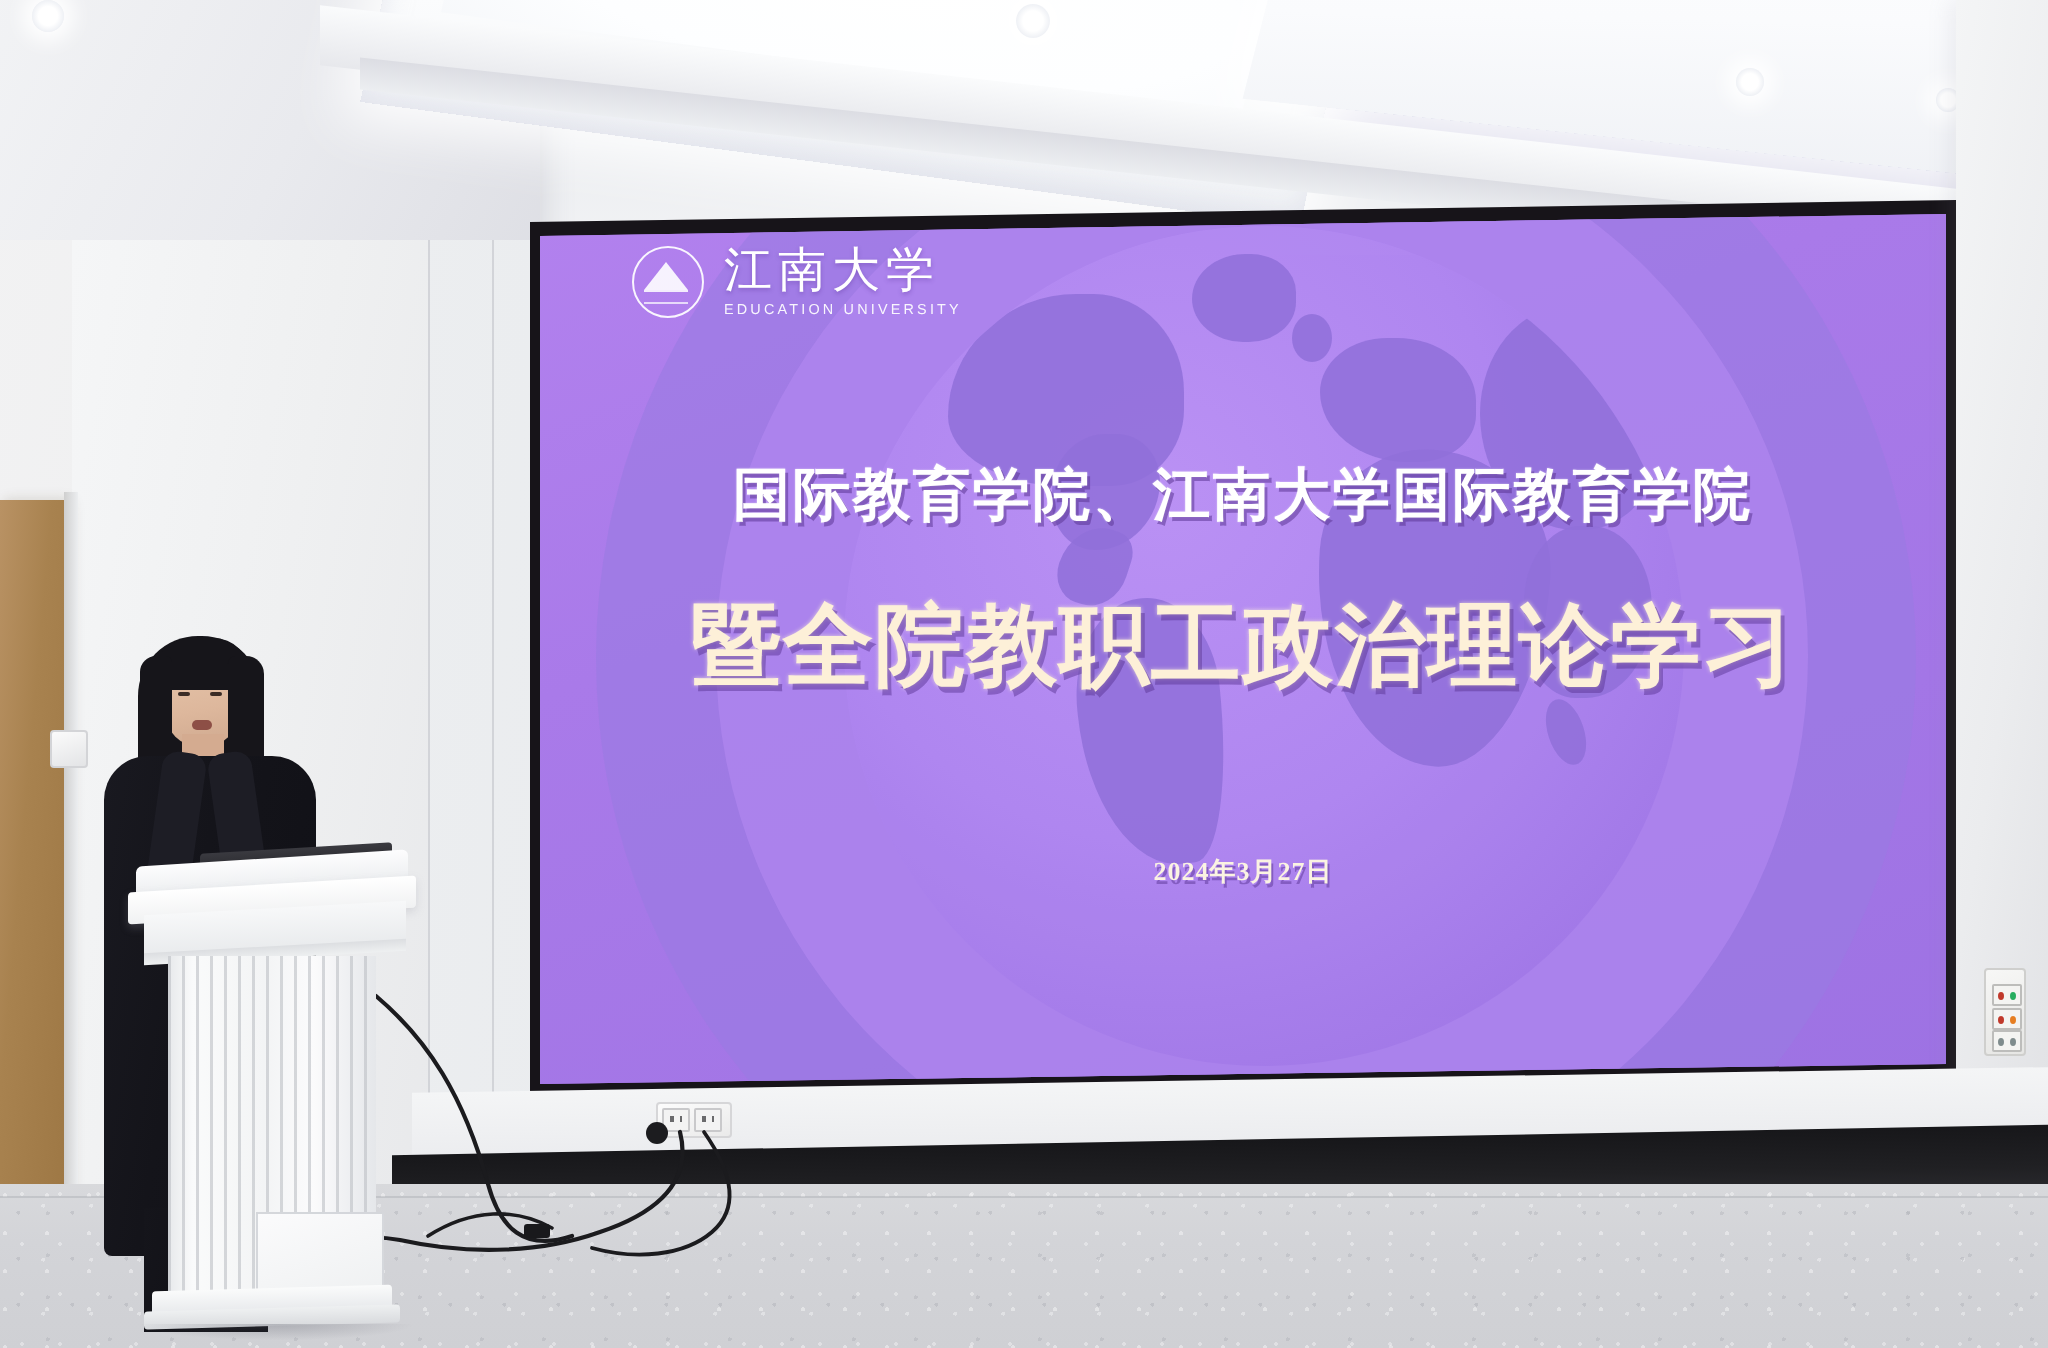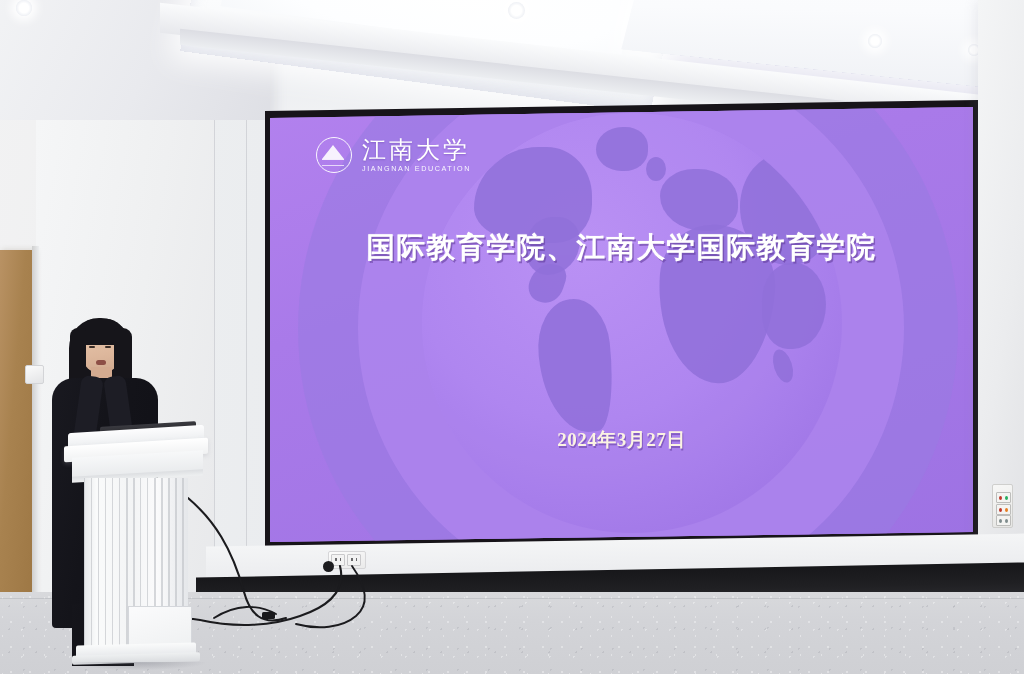--- a/index.html
+++ b/index.html
@@ -207,21 +207,21 @@
   }
   .continent {
     position: absolute;
     background: #8f6fd9;
     opacity: .88;
   }
 
   
   .logo-row {
     position: absolute;
-    left: 46px; top: 30px;
+    left: 46px; top: 16px;
     display: flex;
     align-items: center;
     gap: 22px;
     justify-content: space-between;
   }
   .logo-jnu { display: flex; align-items: center; gap: 10px; }
   .logo-seal {
     width: 34px; height: 34px; border-radius: 50%;
     border: 1.6px solid rgba(255,255,255,.92);
     position: relative;
@@ -298,21 +298,21 @@
     color: #fdf0d8;
     text-shadow: 2px 3px 0 rgba(92,54,150,.5), 0 0 2px rgba(255,245,220,.7);
     white-space: nowrap;
   }
   .slide-date {
     position: absolute;
     left: 0; right: 0; top: 320px;
     text-align: center;
     font-family: "Liberation Serif", "DejaVu Serif", serif;
     font-weight: 700;
-    font-size: 19px;
+    font-size: 13px;
     letter-spacing: .5px;
     color: #fbf3e2;
     text-shadow: 1px 2px 0 rgba(92,54,150,.5);
     white-space: nowrap;
   }
 
   
   .screen-badge {
     position: absolute;
     left: 928px; top: 540px;
@@ -575,26 +575,27 @@
 
           <div class="continent" style="left:352px; top:236px; width:18px; height:34px; border-radius:50%; transform:rotate(-18deg);"></div>
           <div class="continent" style="left:224px; top:44px; width:20px; height:24px; border-radius:50%;"></div>
         </div>
 
         <div class="logo-row">
           <div class="logo-jnu">
             <div class="logo-seal"></div>
             <div class="logo-jnu-text">
               <div class="logo-jnu-cn">江南大学</div>
-              <div class="logo-jnu-en">JIANGNAN EDUCATION</div>
+              <div class="logo-jnu-en">EDUCATION UNIVERSITY</div>
             </div>
           </div>
         </div>
 
         <div class="title-1">国际教育学院、江南大学国际教育学院</div>
+        <div class="title-2">暨全院教职工政治理论学习</div>
         <div class="slide-date">2024年3月27日</div>
 
       </div>
     </div>
   </div>
   <div class="screen-badge"></div>
 
   <div class="pillar-right"></div>
   <div class="wallplate">
     <div class="jack" style="top:7px;">

